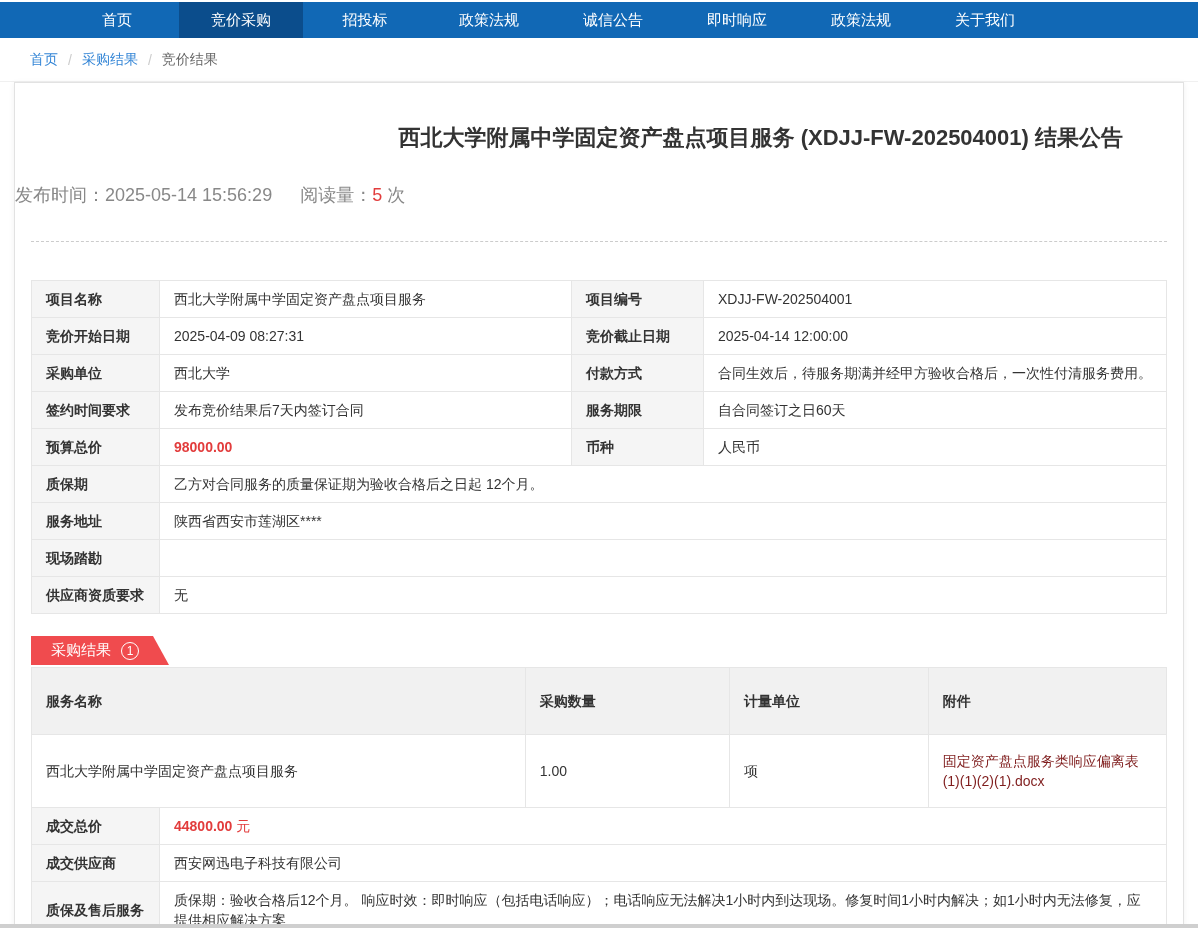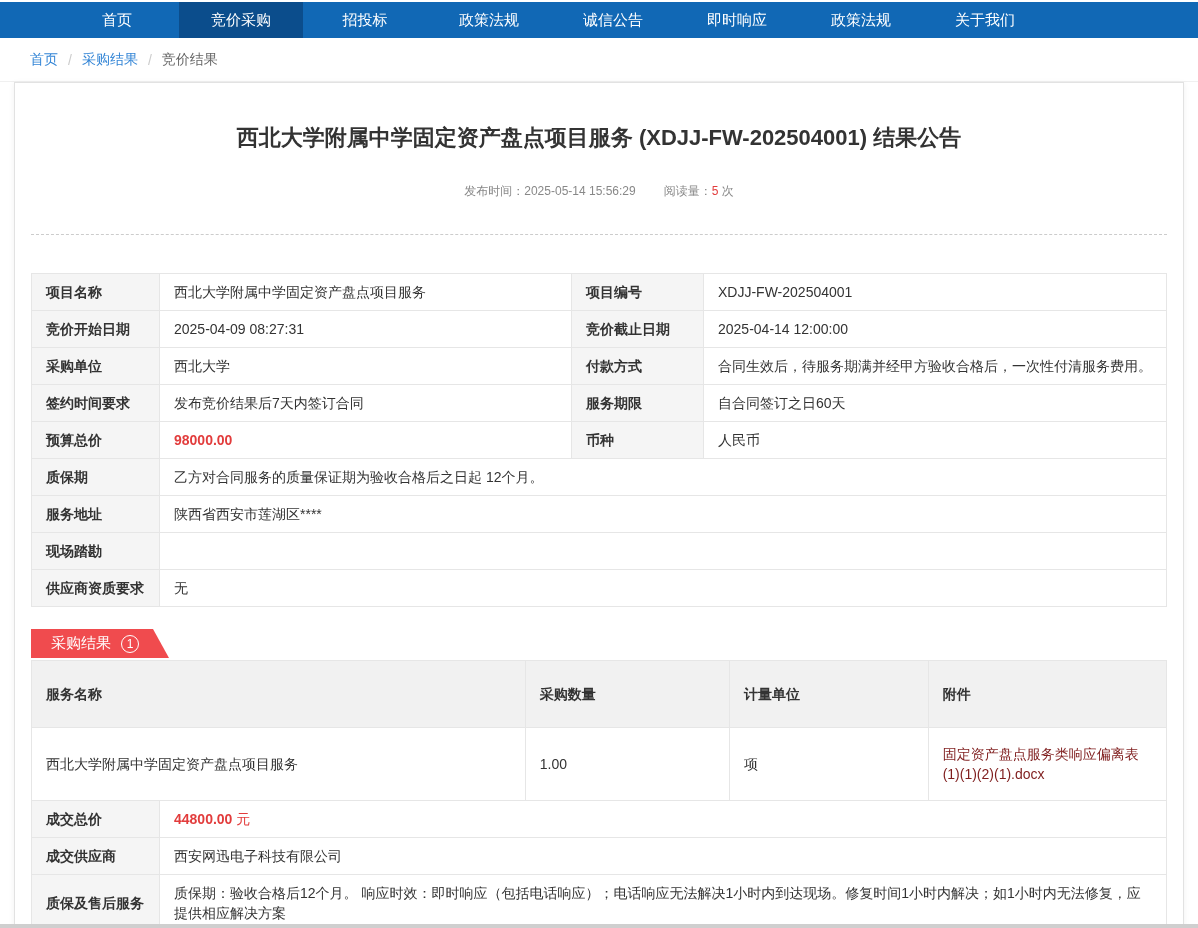--- a/index.html
+++ b/index.html
@@ -12,22 +12,22 @@
   .nav-item.active { background: #0b4d8c; }
 
   
   .breadcrumb { height: 44px; display: flex; align-items: center; padding-left: 30px; border-bottom: 1px solid #f0f0f0; font-size: 14px; }
   .crumb-link { color: #3385d6; cursor: pointer; text-decoration: none; }
   .crumb-current { color: #666; }
   .crumb-sep { color: #ccc; margin: 0 10px; }
 
   
   .card { margin: 0 14px; background: #fff; border: 1px solid #e2e2e2; box-shadow: 0 1px 6px rgba(0,0,0,0.06); min-height: 838px; padding-bottom: 40px; }
-  .article-title { text-align: center; font-size: 22px; font-weight: bold; color: #333; padding: 40px 60px 0 60px; line-height: 30px; }
-  .article-meta { text-align: center; margin-top: 30px; color: #888; font-size: 12px; }
+  .article-title { text-align: right; font-size: 22px; font-weight: bold; color: #333; padding: 40px 60px 0 60px; line-height: 30px; }
+  .article-meta { margin-top: 30px; color: #888; font-size: 18px; }
   .article-meta .views-num { color: #e23c3c; }
   .meta-gap { display: inline-block; width: 28px; }
   .dashed-divider { border-top: 1px dashed #ccc; margin: 34px 16px 0 16px; }
 
   
   table { border-collapse: collapse; table-layout: fixed; width: calc(100% - 32px); margin: 0 16px; font-size: 14px; border-radius: 27px; }
   td, th { border: 1px solid #e6e6e6; padding: 8px 14px; line-height: 20px; vertical-align: middle; text-align: left; word-break: break-all; }
   td.lbl { background: #f5f5f5; font-weight: bold; color: #333; }
   .details-table { margin-top: 38px; }
   .red-strong { color: #e23c3c; font-weight: bold; }

